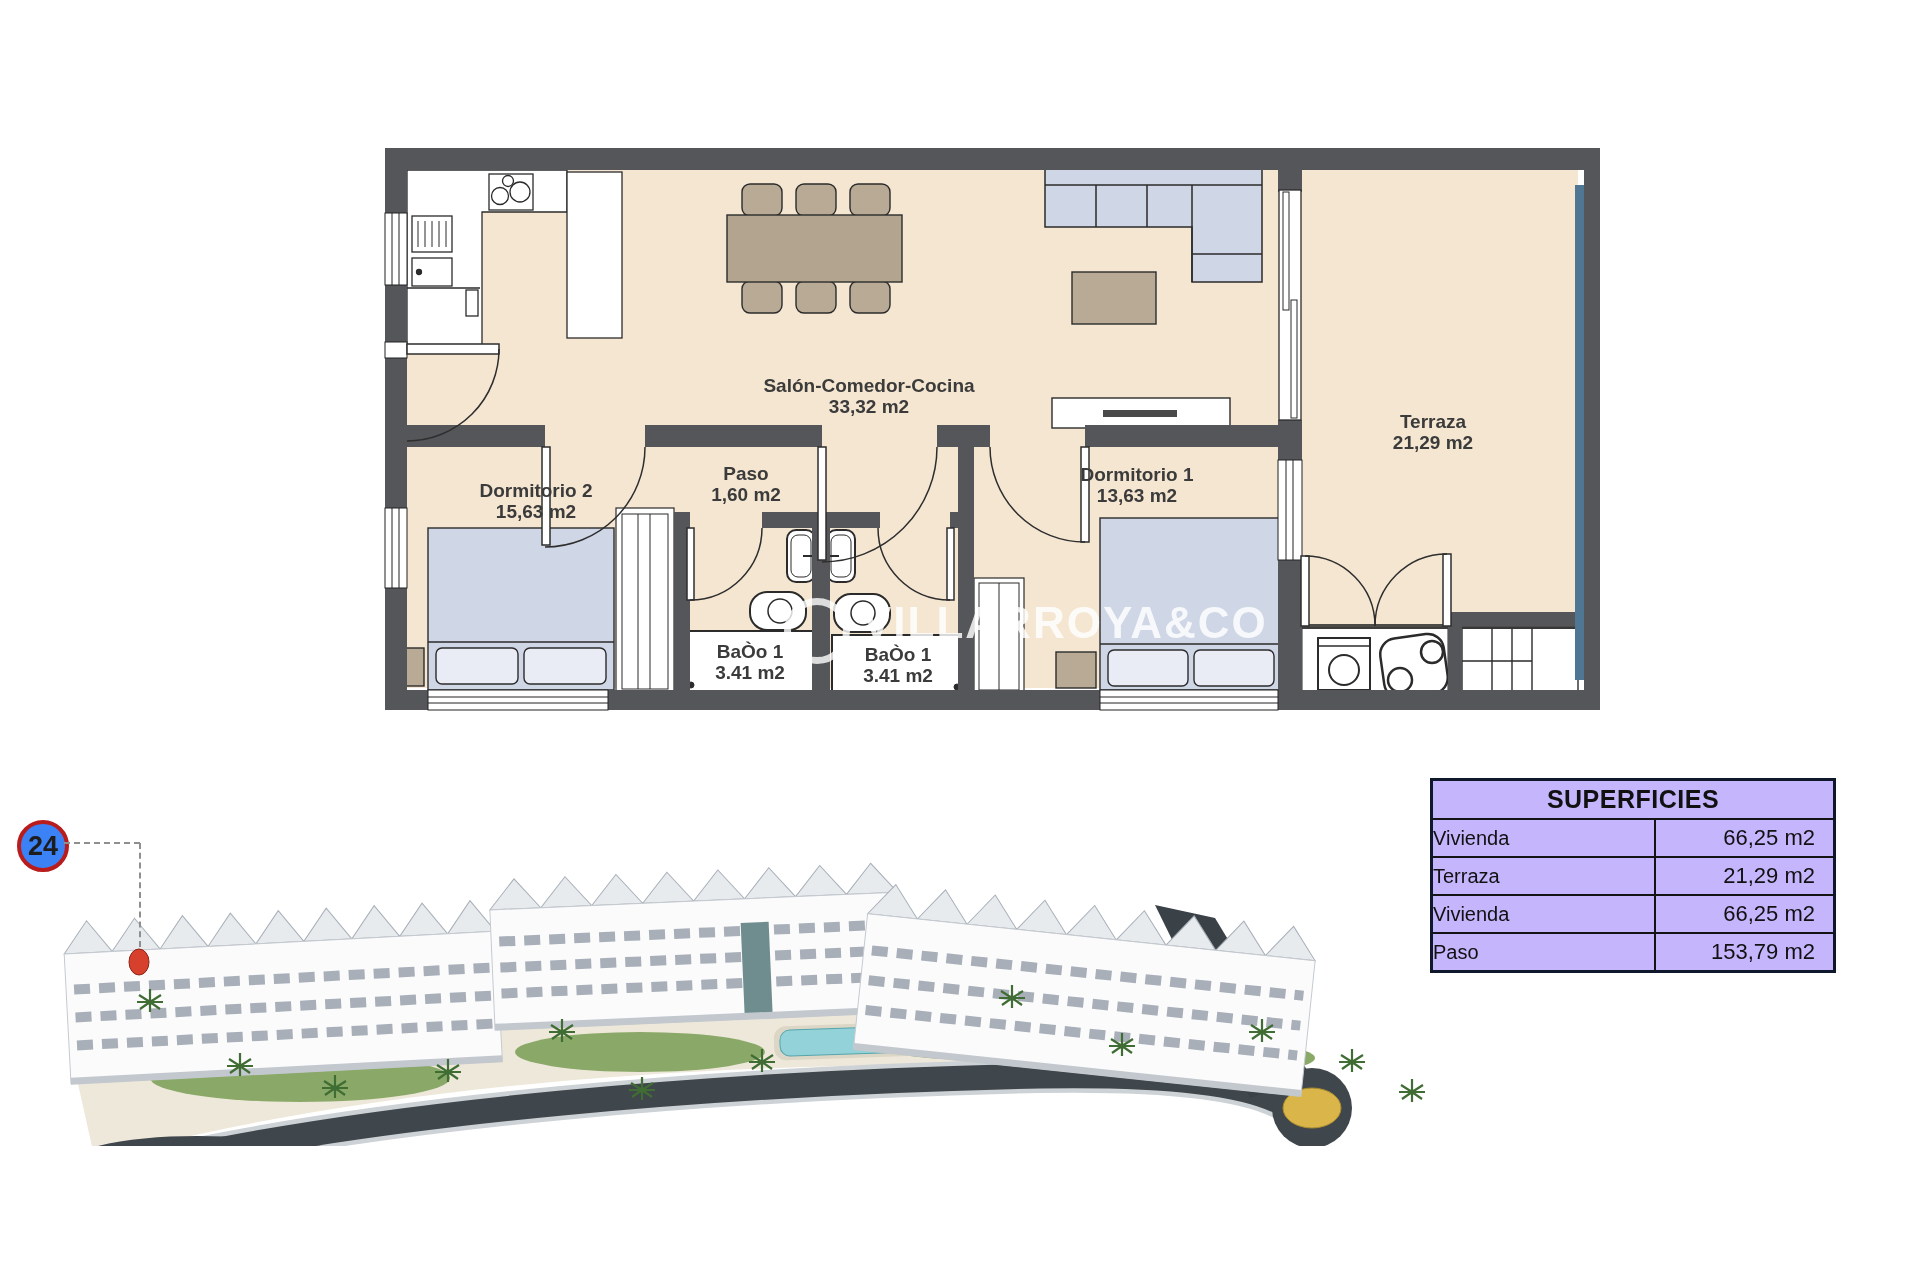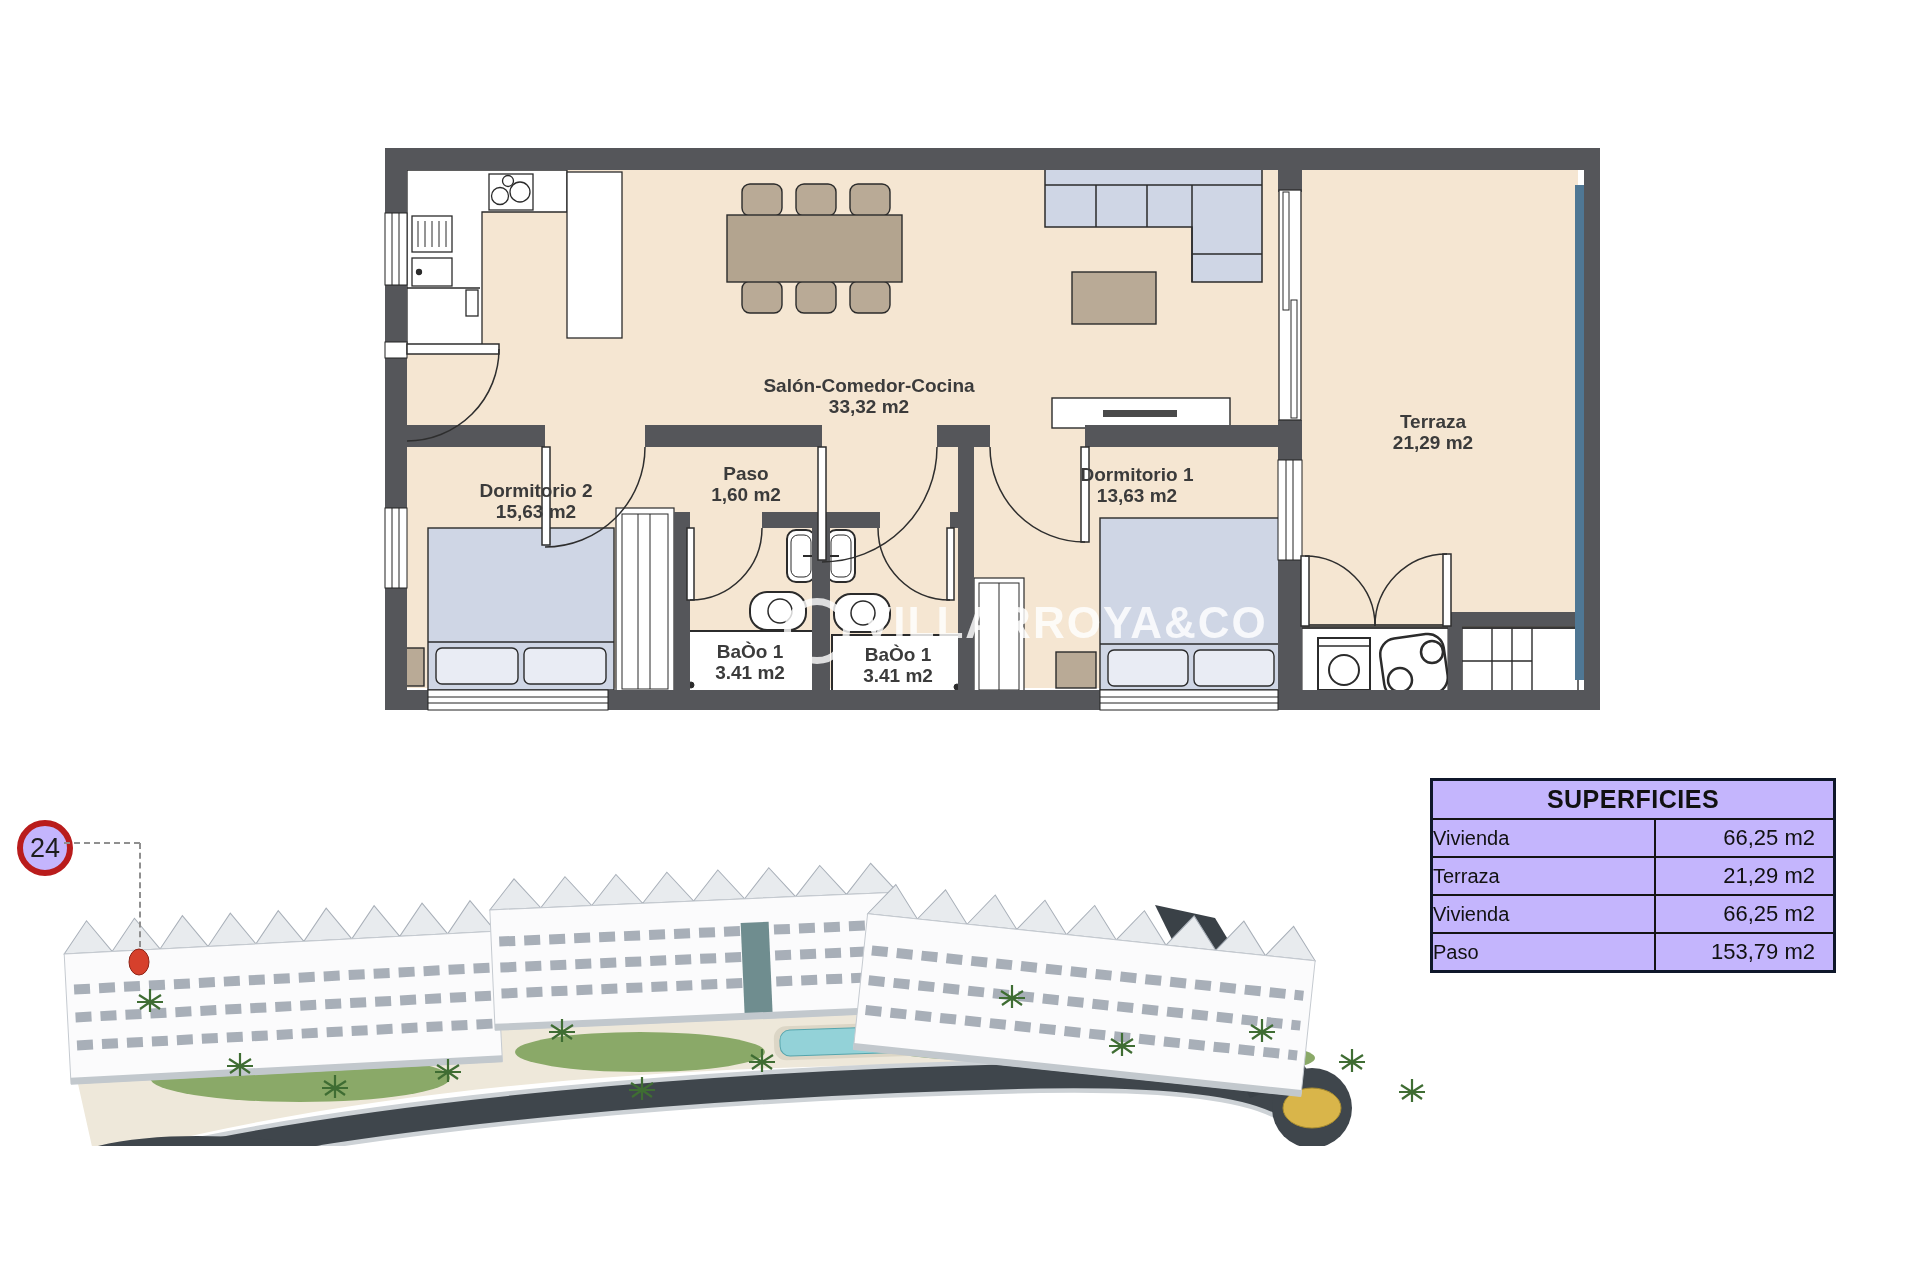--- a/index.html
+++ b/index.html
@@ -6,23 +6,23 @@
   .stage{position:relative;width:1920px;height:1146px;background:#fff;overflow:hidden;
          font-family:"Liberation Sans",sans-serif;}
   .stage svg.scene{position:absolute;left:0;top:0;z-index:1;}
   .room-label{position:absolute;transform:translate(-50%,-50%);text-align:center;
       color:#3b3b3b;font-weight:700;font-size:19px;line-height:21px;white-space:nowrap;z-index:3;}
   .room-label .area{display:block;font-weight:700;}
   .watermark{position:absolute;left:784px;top:598px;display:flex;align-items:flex-start;gap:12px;
       z-index:4;pointer-events:none;}
   .watermark-circle{width:52px;height:52px;border:7px solid rgba(255,255,255,.8);border-radius:50%;}
   .watermark-text{font-size:44px;font-weight:800;color:rgba(255,255,255,.82);letter-spacing:2px;}
-  .callout-badge{position:absolute;left:17px;top:820px;width:44px;height:44px;background:#c4b5fd;
-      border:6px solid #b91c1c;border-radius:50%;display:flex;align-items:center;justify-content:center;
-      font-size:27px;font-weight:400;color:#1d1d1d;z-index:3;}
+  .callout-badge{position:absolute;left:17px;top:820px;width:44px;height:44px;background:#3b82f6;
+      border:4px solid #b91c1c;border-radius:50%;display:flex;align-items:center;justify-content:center;
+      font-size:27px;font-weight:700;color:#1d1d1d;z-index:3;}
   .callout-h{position:absolute;left:64px;top:842px;width:76px;height:0;border-top:2px dashed #8f8f8f;z-index:3;}
   .callout-v{position:absolute;left:139px;top:843px;width:0;height:104px;border-left:2px dashed #8f8f8f;z-index:3;}
   .sup-table{position:absolute;left:1430px;top:778px;width:400px;background:#c4b5fd;
       border:3px solid #0f172a;z-index:3;color:#111;}
   .sup-title{height:37px;display:flex;align-items:center;justify-content:center;
       font-size:25px;font-weight:700;letter-spacing:.5px;border-bottom:2px solid #141414;}
   .sup-row{display:flex;height:36px;border-bottom:2px solid #141414;}
   .sup-row:last-child{border-bottom:none;}
   .sup-label{width:221px;display:flex;align-items:center;padding-left:0;font-size:20px;
       border-right:2px solid #141414;}

